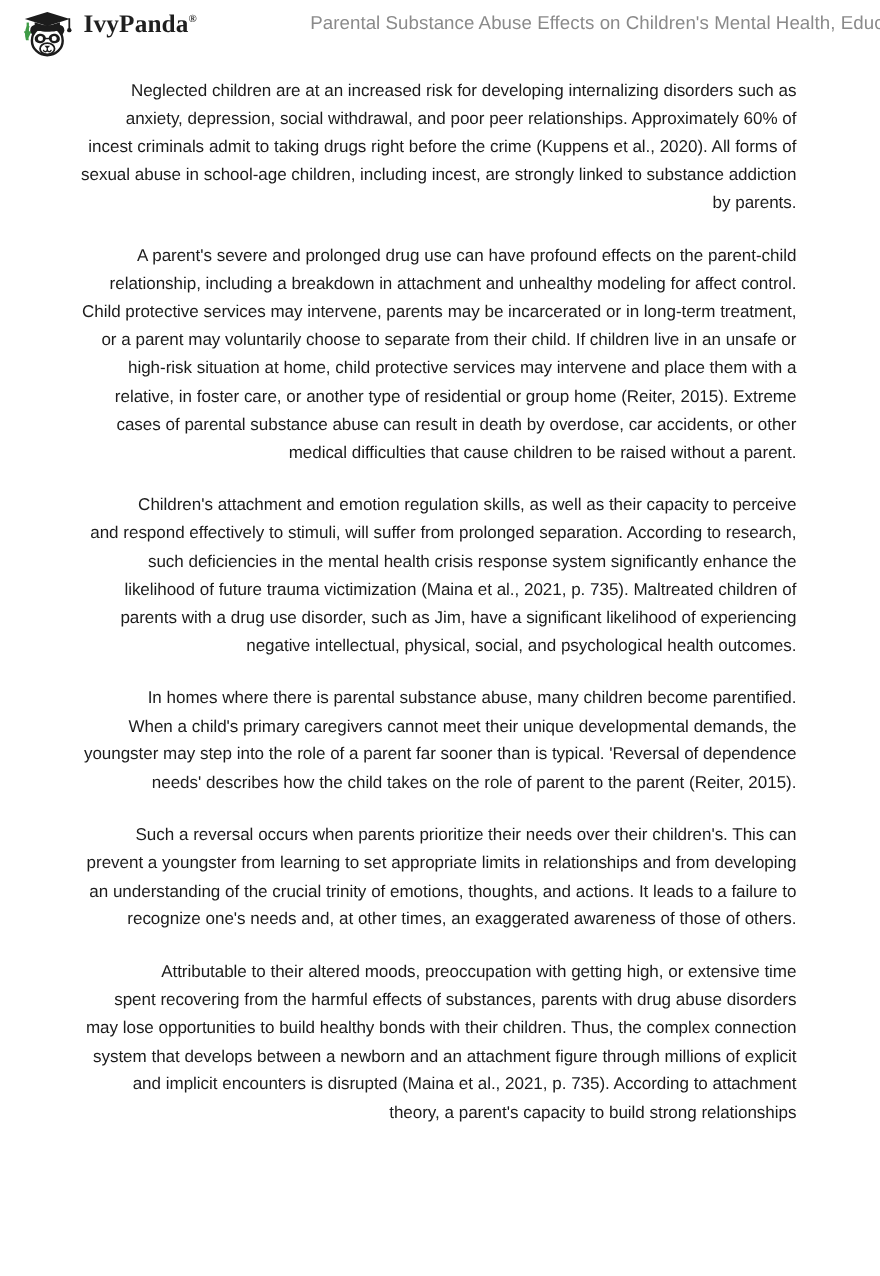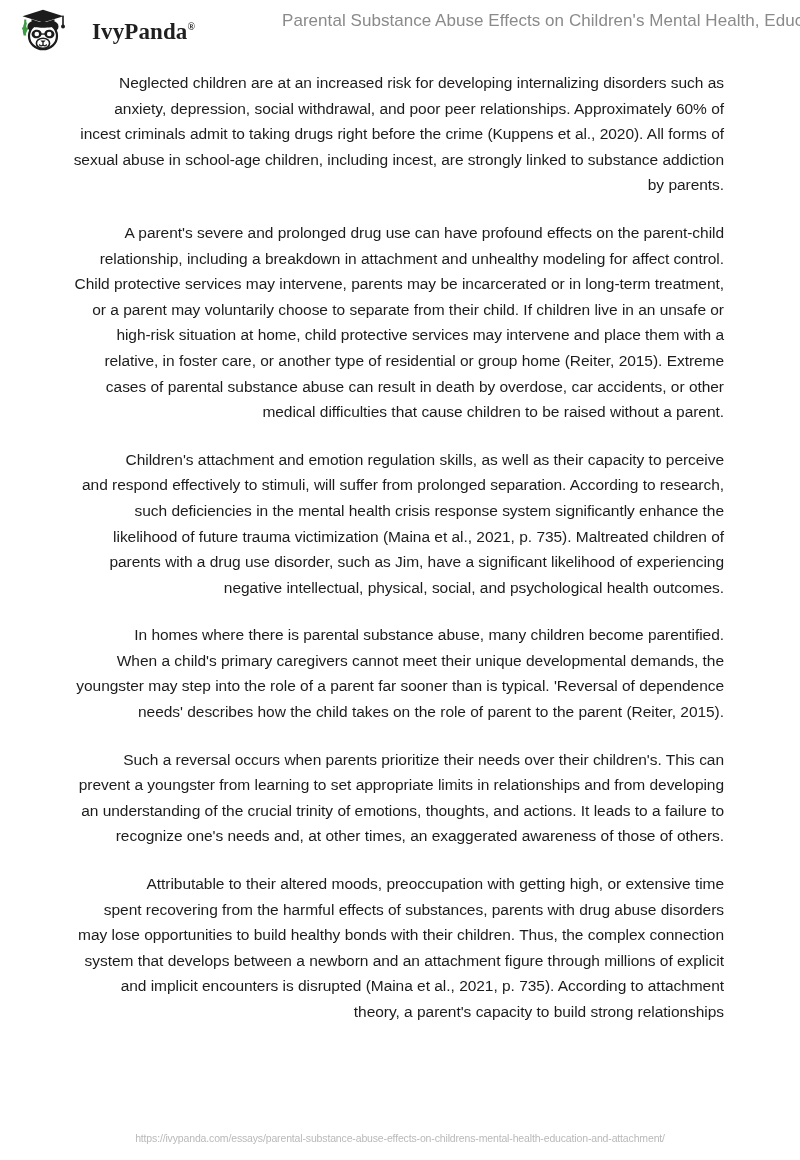--- a/index.html
+++ b/index.html
@@ -31,22 +31,21 @@
     left: 0;
     width: 800px;
     height: 60px;
   }
 
   .brand {
     position: absolute;
     left: 14px;
     top: 10px;
     display: flex;
-    align-items: center;
-    gap: 22px;
+    gap: 6px;
     height: 42px;
   }
 
   .brand-logo-mark {
     width: 56px;
     height: 44px;
     display: block;
     flex: 0 0 auto;
   }
 
@@ -173,17 +172,14 @@
 
   <div class="content">
     <p class="para">Neglected children are at an increased risk for developing internalizing disorders such as anxiety, depression, social withdrawal, and poor peer relationships. Approximately 60% of incest criminals admit to taking drugs right before the crime (Kuppens et al., 2020). All forms of sexual abuse in school-age children, including incest, are strongly linked to substance addiction by parents.</p>
     <p class="para">A parent's severe and prolonged drug use can have profound effects on the parent-child relationship, including a breakdown in attachment and unhealthy modeling for affect control. Child protective services may intervene, parents may be incarcerated or in long-term treatment, or a parent may voluntarily choose to separate from their child. If children live in an unsafe or high-risk situation at home, child protective services may intervene and place them with a relative, in foster care, or another type of residential or group home (Reiter, 2015). Extreme cases of parental substance abuse can result in death by overdose, car accidents, or other medical difficulties that cause children to be raised without a parent.</p>
     <p class="para">Children's attachment and emotion regulation skills, as well as their capacity to perceive and respond effectively to stimuli, will suffer from prolonged separation. According to research, such deficiencies in the mental health crisis response system significantly enhance the likelihood of future trauma victimization (Maina et al., 2021, p. 735). Maltreated children of parents with a drug use disorder, such as Jim, have a significant likelihood of experiencing negative intellectual, physical, social, and psychological health outcomes.</p>
     <p class="para">In homes where there is parental substance abuse, many children become parentified. When a child's primary caregivers cannot meet their unique developmental demands, the youngster may step into the role of a parent far sooner than is typical. 'Reversal of dependence needs' describes how the child takes on the role of parent to the parent (Reiter, 2015).</p>
     <p class="para">Such a reversal occurs when parents prioritize their needs over their children's. This can prevent a youngster from learning to set appropriate limits in relationships and from developing an understanding of the crucial trinity of emotions, thoughts, and actions. It leads to a failure to recognize one's needs and, at other times, an exaggerated awareness of those of others.</p>
     <p class="para">Attributable to their altered moods, preoccupation with getting high, or extensive time spent recovering from the harmful effects of substances, parents with drug abuse disorders may lose opportunities to build healthy bonds with their children. Thus, the complex connection system that develops between a newborn and an attachment figure through millions of explicit and implicit encounters is disrupted (Maina et al., 2021, p. 735). According to attachment theory, a parent's capacity to build strong relationships</p>
   </div>
 
-  <div class="page-footer">
-    <span class="footer-url">https://ivypanda.com/essays/parental-substance-abuse-effects-on-childrens-mental-health-education-and-attachment/</span>
-  </div>
 
 </div>
 
 </body></html>

